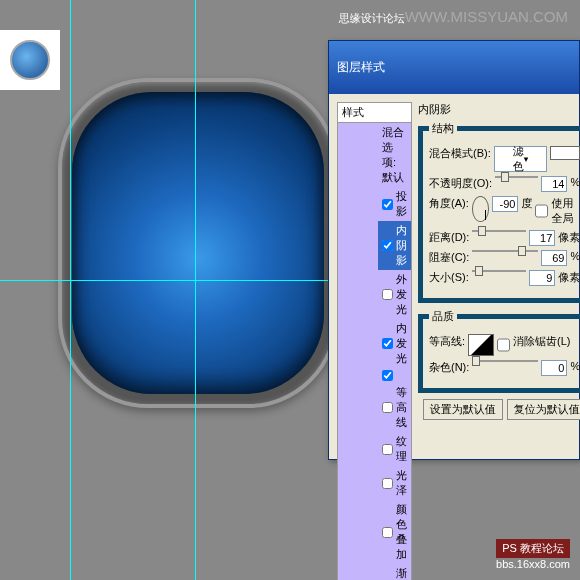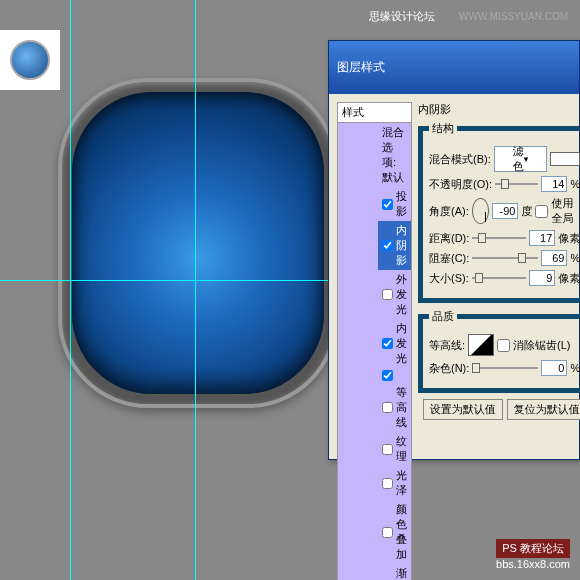--- a/index.html
+++ b/index.html
@@ -1,19 +1,19 @@
 <!DOCTYPE html>
 <html><head>
 <meta charset="utf-8">
 <style>
 * { box-sizing: border-box; margin: 0; padding: 0; font-family: "Microsoft YaHei", sans-serif; font-size: 11px; }
 body { width: 580px; height: 580px; background: #888; overflow: hidden; position: relative; }
 
 .top-watermark { position: absolute; top: 8px; right: 12px; color: #fff; font-size: 13px; z-index: 100; }
-.top-watermark span:last-child { color: #aaa; font-size: 10px; margin-left: 24px; }
+.top-watermark span:last-child { color: #aaa; font-size: 15px; margin-left: 0; }
 .bottom-watermark { position: absolute; bottom: 10px; right: 10px; color: #fff; font-size: 10px; z-index: 100; text-align: right; }
 .bottom-watermark div:first-child { background: #7f1d1d; padding: 2px 6px; display: inline-block; }
 .thumb { position: absolute; left: 0; top: 30px; width: 60px; height: 60px; background: #fff; display: flex; align-items: center; justify-content: center; }
 .thumb-circle { width: 40px; height: 40px; border-radius: 50%; background: radial-gradient(circle at 40% 40%, #6ab5f0, #1a4a8a); border: 2px solid #aaa; }
 
 .guide-v { position: absolute; left: 195px; top: 0; width: 1px; height: 580px; background: #0ff; z-index: 5; }
 .guide-h { position: absolute; left: 0; top: 280px; width: 580px; height: 1px; background: #0ff; z-index: 5; }
 .guide-v2 { position: absolute; left: 70px; top: 0; width: 1px; height: 580px; background: #0ff; z-index: 5; }
 
 .shape { position: absolute; left: 58px; top: 78px; width: 280px; height: 330px; background: #555; border-radius: 90px; border: 4px solid #999; box-shadow: inset 0 2px 6px rgba(255,255,255,0.3), 0 4px 8px rgba(0,0,0,0.3); }
@@ -26,21 +26,21 @@
 .styles-panel { width: 78px; }
 .styles-head { background: #fff; border: 1px solid #999; padding: 2px 4px; margin-bottom: 0; }
 .styles-list { background: #c4b5fd; border: 1px solid #999; border-top: none; padding-left: 40px; }
 .style-item { padding: 2px 4px; display: flex; align-items: center; gap: 3px; }
 .style-item.sel { background: #316ac5; color: #fff; }
 .style-item input { width: 11px; height: 11px; }
 
 .settings { flex: 1; }
 .fieldset { border: 5px solid #0c4a6e; padding: 6px 6px 8px; margin-bottom: 6px; }
 .fieldset legend { padding: 0 3px; font-size: 11px; }
-.row { display: flex; align-items: center; margin: 4px 0; gap: 3px; }
+.row { display: flex; margin: 4px 0; gap: 3px; }
 .row label { white-space: nowrap; }
 .num-input { width: 26px; height: 16px; border: 1px solid #7f9db9; text-align: right; padding-right: 2px; }
 .slider { flex: 1; height: 2px; background: #999; position: relative; min-width: 30px; }
 .slider-thumb { position: absolute; top: -4px; width: 8px; height: 10px; background: #ece9d8; border: 1px solid #666; }
 .swatch { width: 30px; height: 14px; background: #fff; border: 1px solid #666; }
 .dropdown { height: 26px; border: 1px solid #7f9db9; background: #fff; padding: 0 18px; flex: 1; display: flex; align-items: center; justify-content: space-between; }
 .dropdown::after { content: "▾"; font-size: 9px; }
 .angle-circle { width: 26px; height: 26px; border: 1px solid #666; border-radius: 50%; position: relative; }
 .angle-circle::after { content: ""; position: absolute; left: 13px; top: 13px; width: 10px; height: 1px; background: #000; transform-origin: 0 0; transform: rotate(90deg); }
 .contour { width: 26px; height: 22px; border: 1px solid #666; background: linear-gradient(135deg, #fff 49%, #000 51%); }

